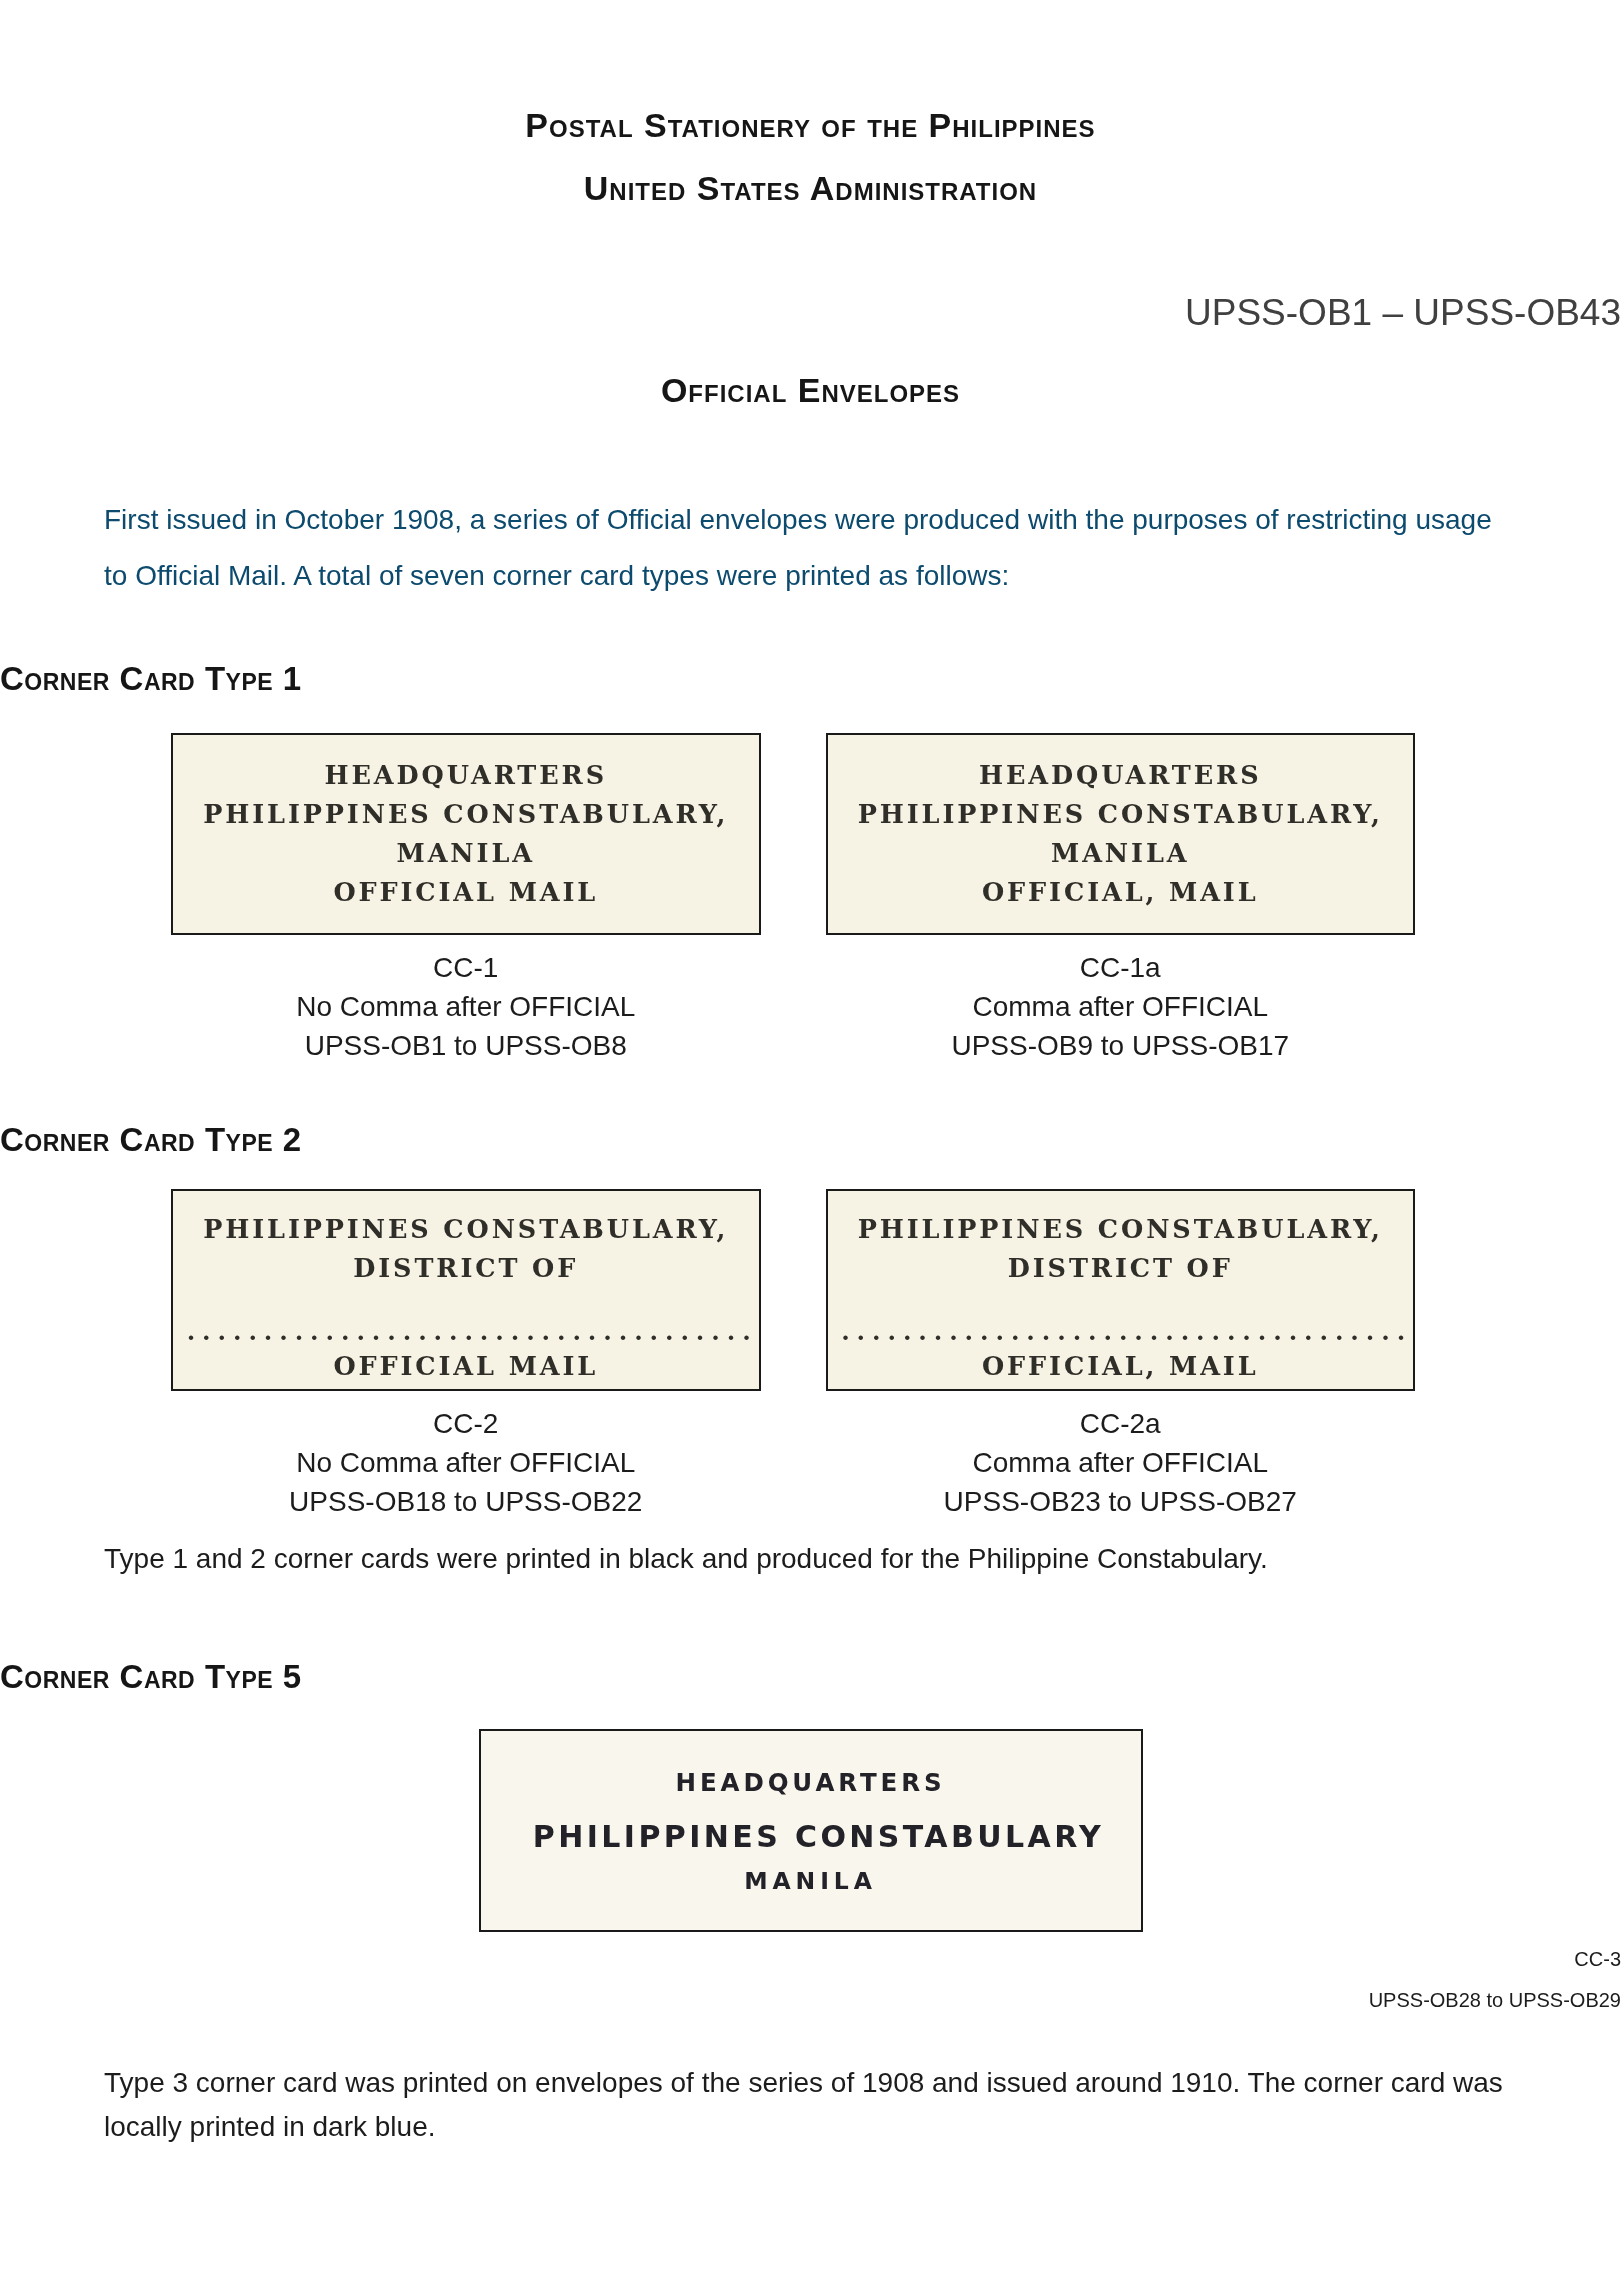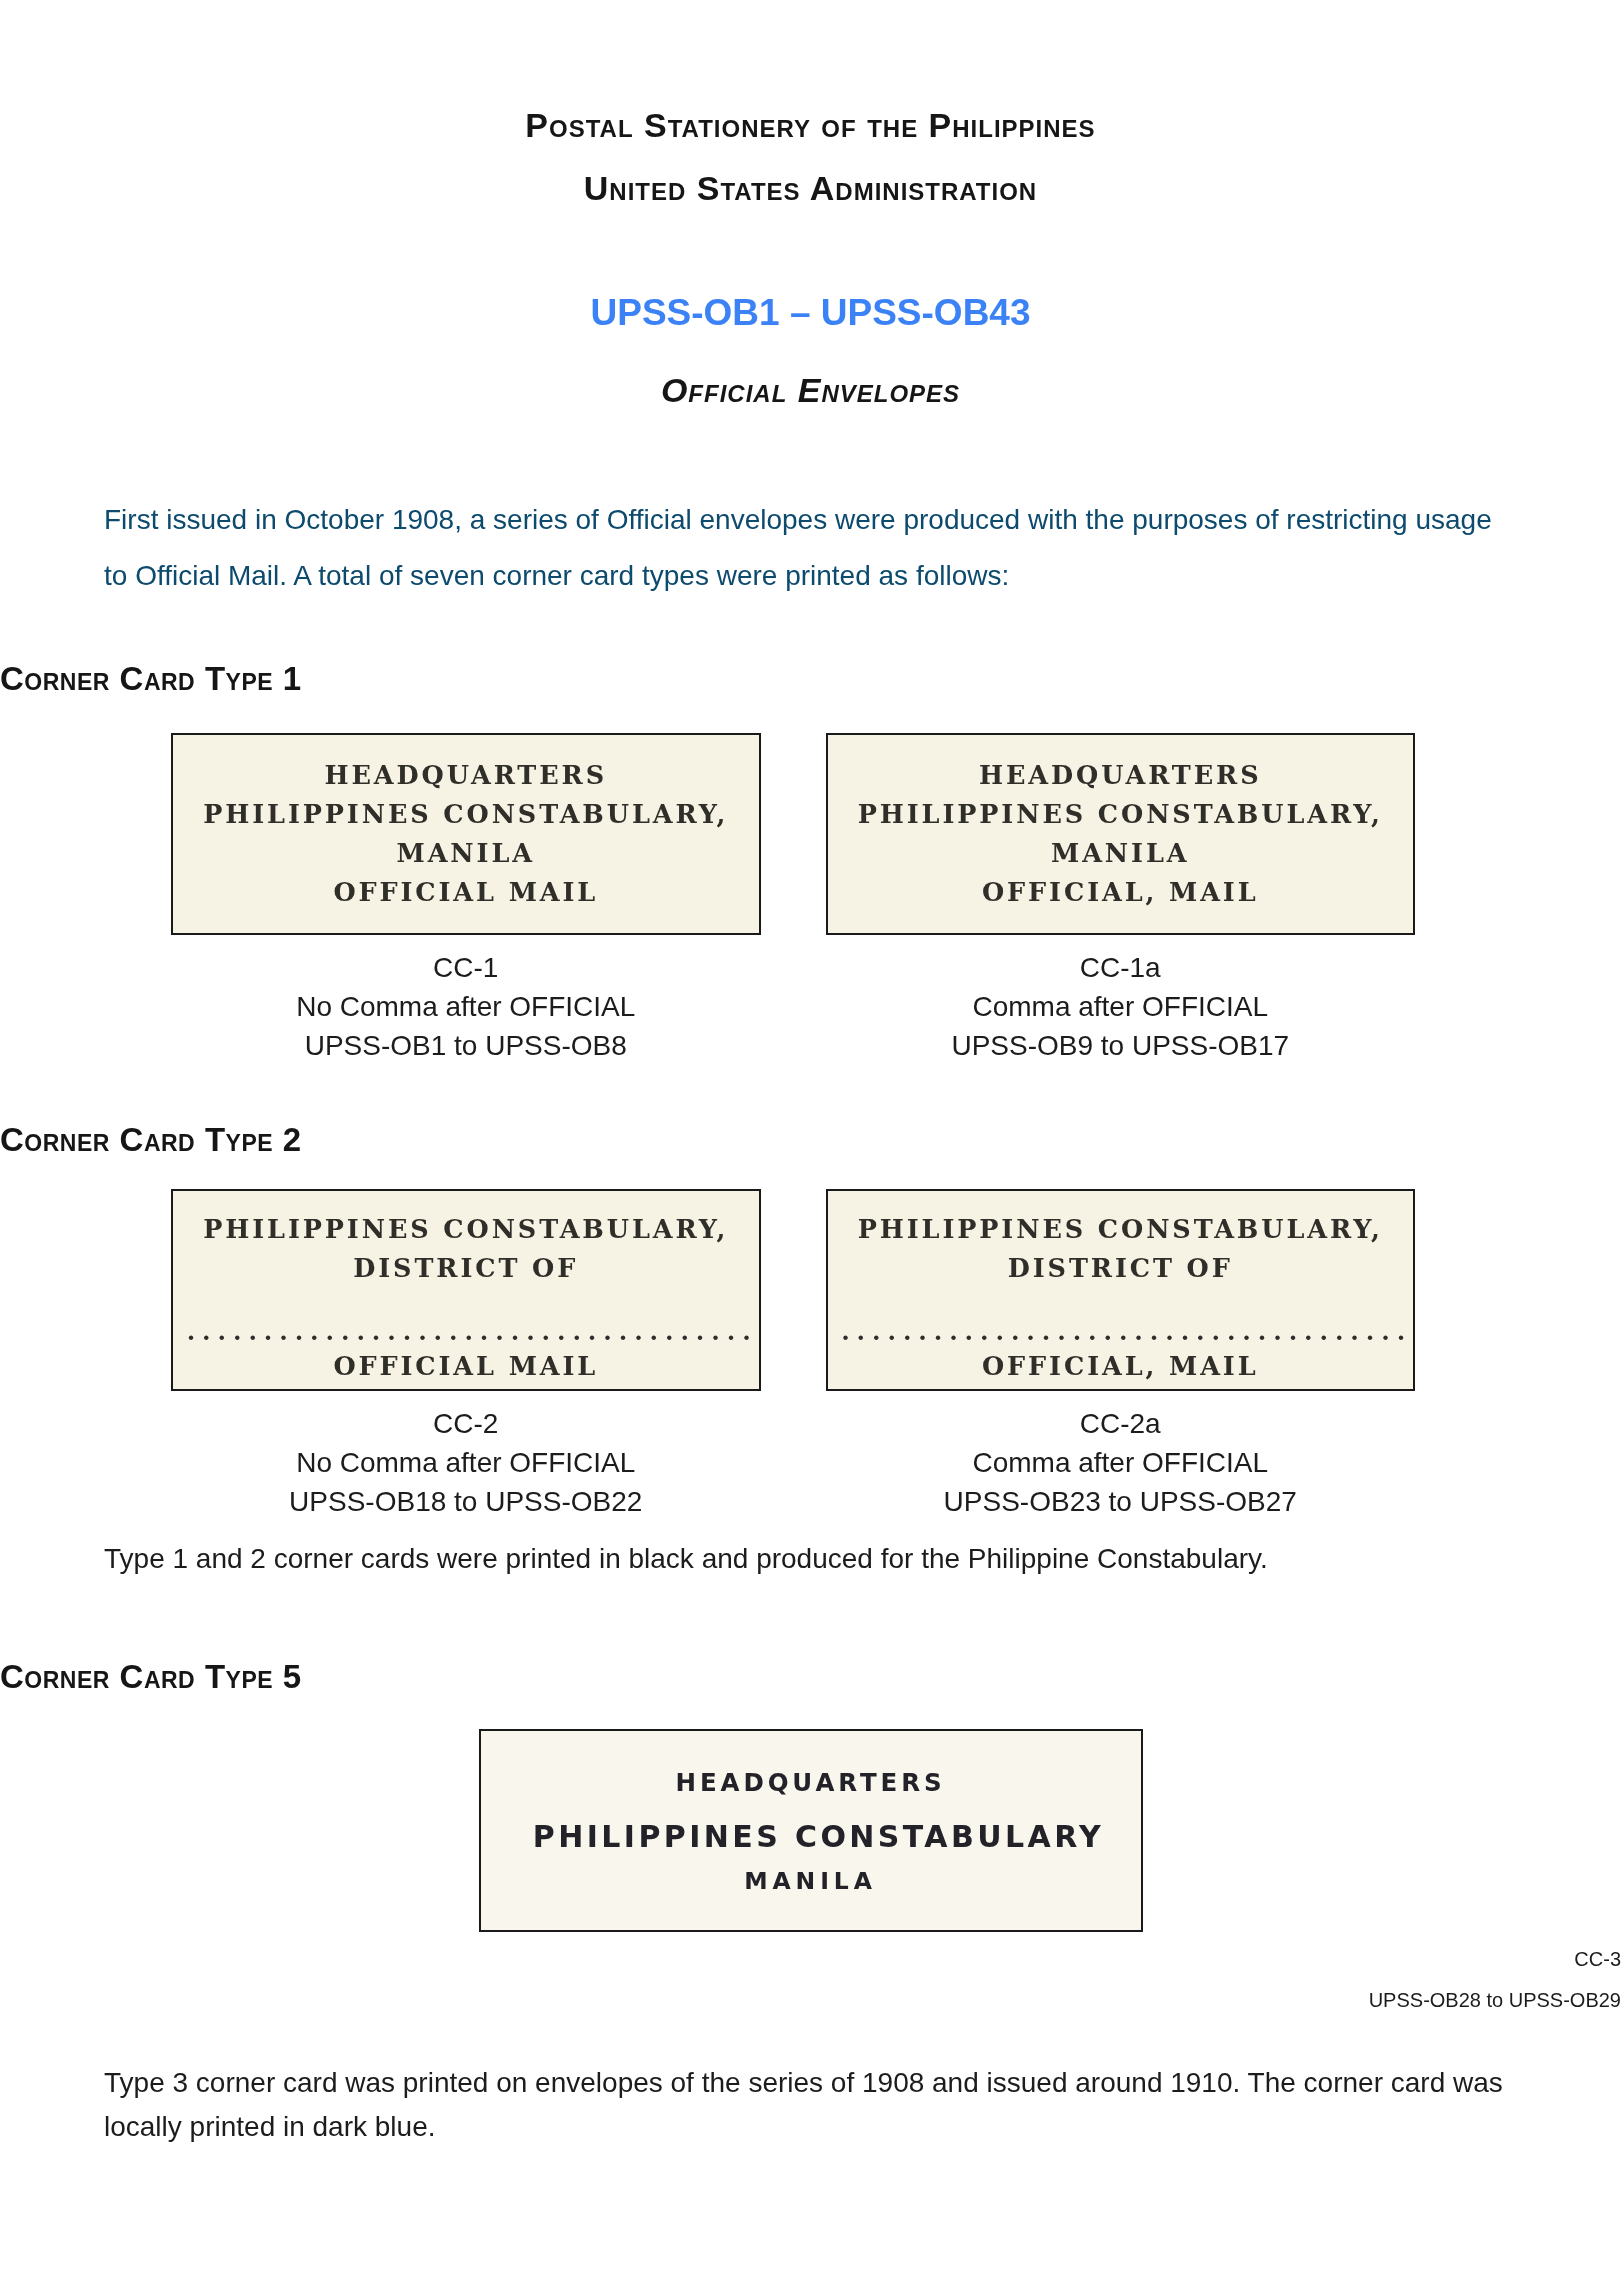--- a/index.html
+++ b/index.html
@@ -5,24 +5,24 @@
   html,body { margin:0; padding:0; background:#ffffff; }
   .page {
     position:relative; width:1621px; height:2293px; background:#ffffff;
     font-family:"Liberation Sans", sans-serif; color:#1c1c1c; overflow:hidden;
   }
   .header { padding-top:94px; text-align:center; }
   .doc-title {
     font-size:34px; line-height:63px; font-weight:bold;
     font-variant:small-caps; letter-spacing:1px; color:#161616;
   }
-  .catalog-range { margin-top:71px; font-size:37px; line-height:43px; font-weight:bold; color:#3b82f6; }
+  .catalog-range { margin-top:71px; font-size:37px; line-height:43px; font-weight:normal; color:#404040;text-align:right; }
   .doc-subtitle {
     margin-top:25.5px; font-size:34px; line-height:61px; font-weight:bold;
-    font-variant:small-caps; letter-spacing:1px; color:#161616;font-style:italic;
+    font-variant:small-caps; letter-spacing:1px; color:#161616;
   }
   .body-text { margin:71px 104px 0 104px; font-size:28px; line-height:56px; color:#0c4a6e; }
   .note-text-1 { margin:15.7px 104px 0 104px; font-size:28px; line-height:44px; color:#1c1c1c; }
   .note-text-2 { margin:39px 104px 0 104px; font-size:28px; line-height:44px; color:#1c1c1c; }
   .section-heading {
     margin-top:53px; font-size:33px; line-height:43px;
     font-weight:bold; font-variant:small-caps; letter-spacing:0.5px; color:#161616;
   }
   .section-heading.t2 { }
   .section-heading.t3 { margin-top:74px; }

